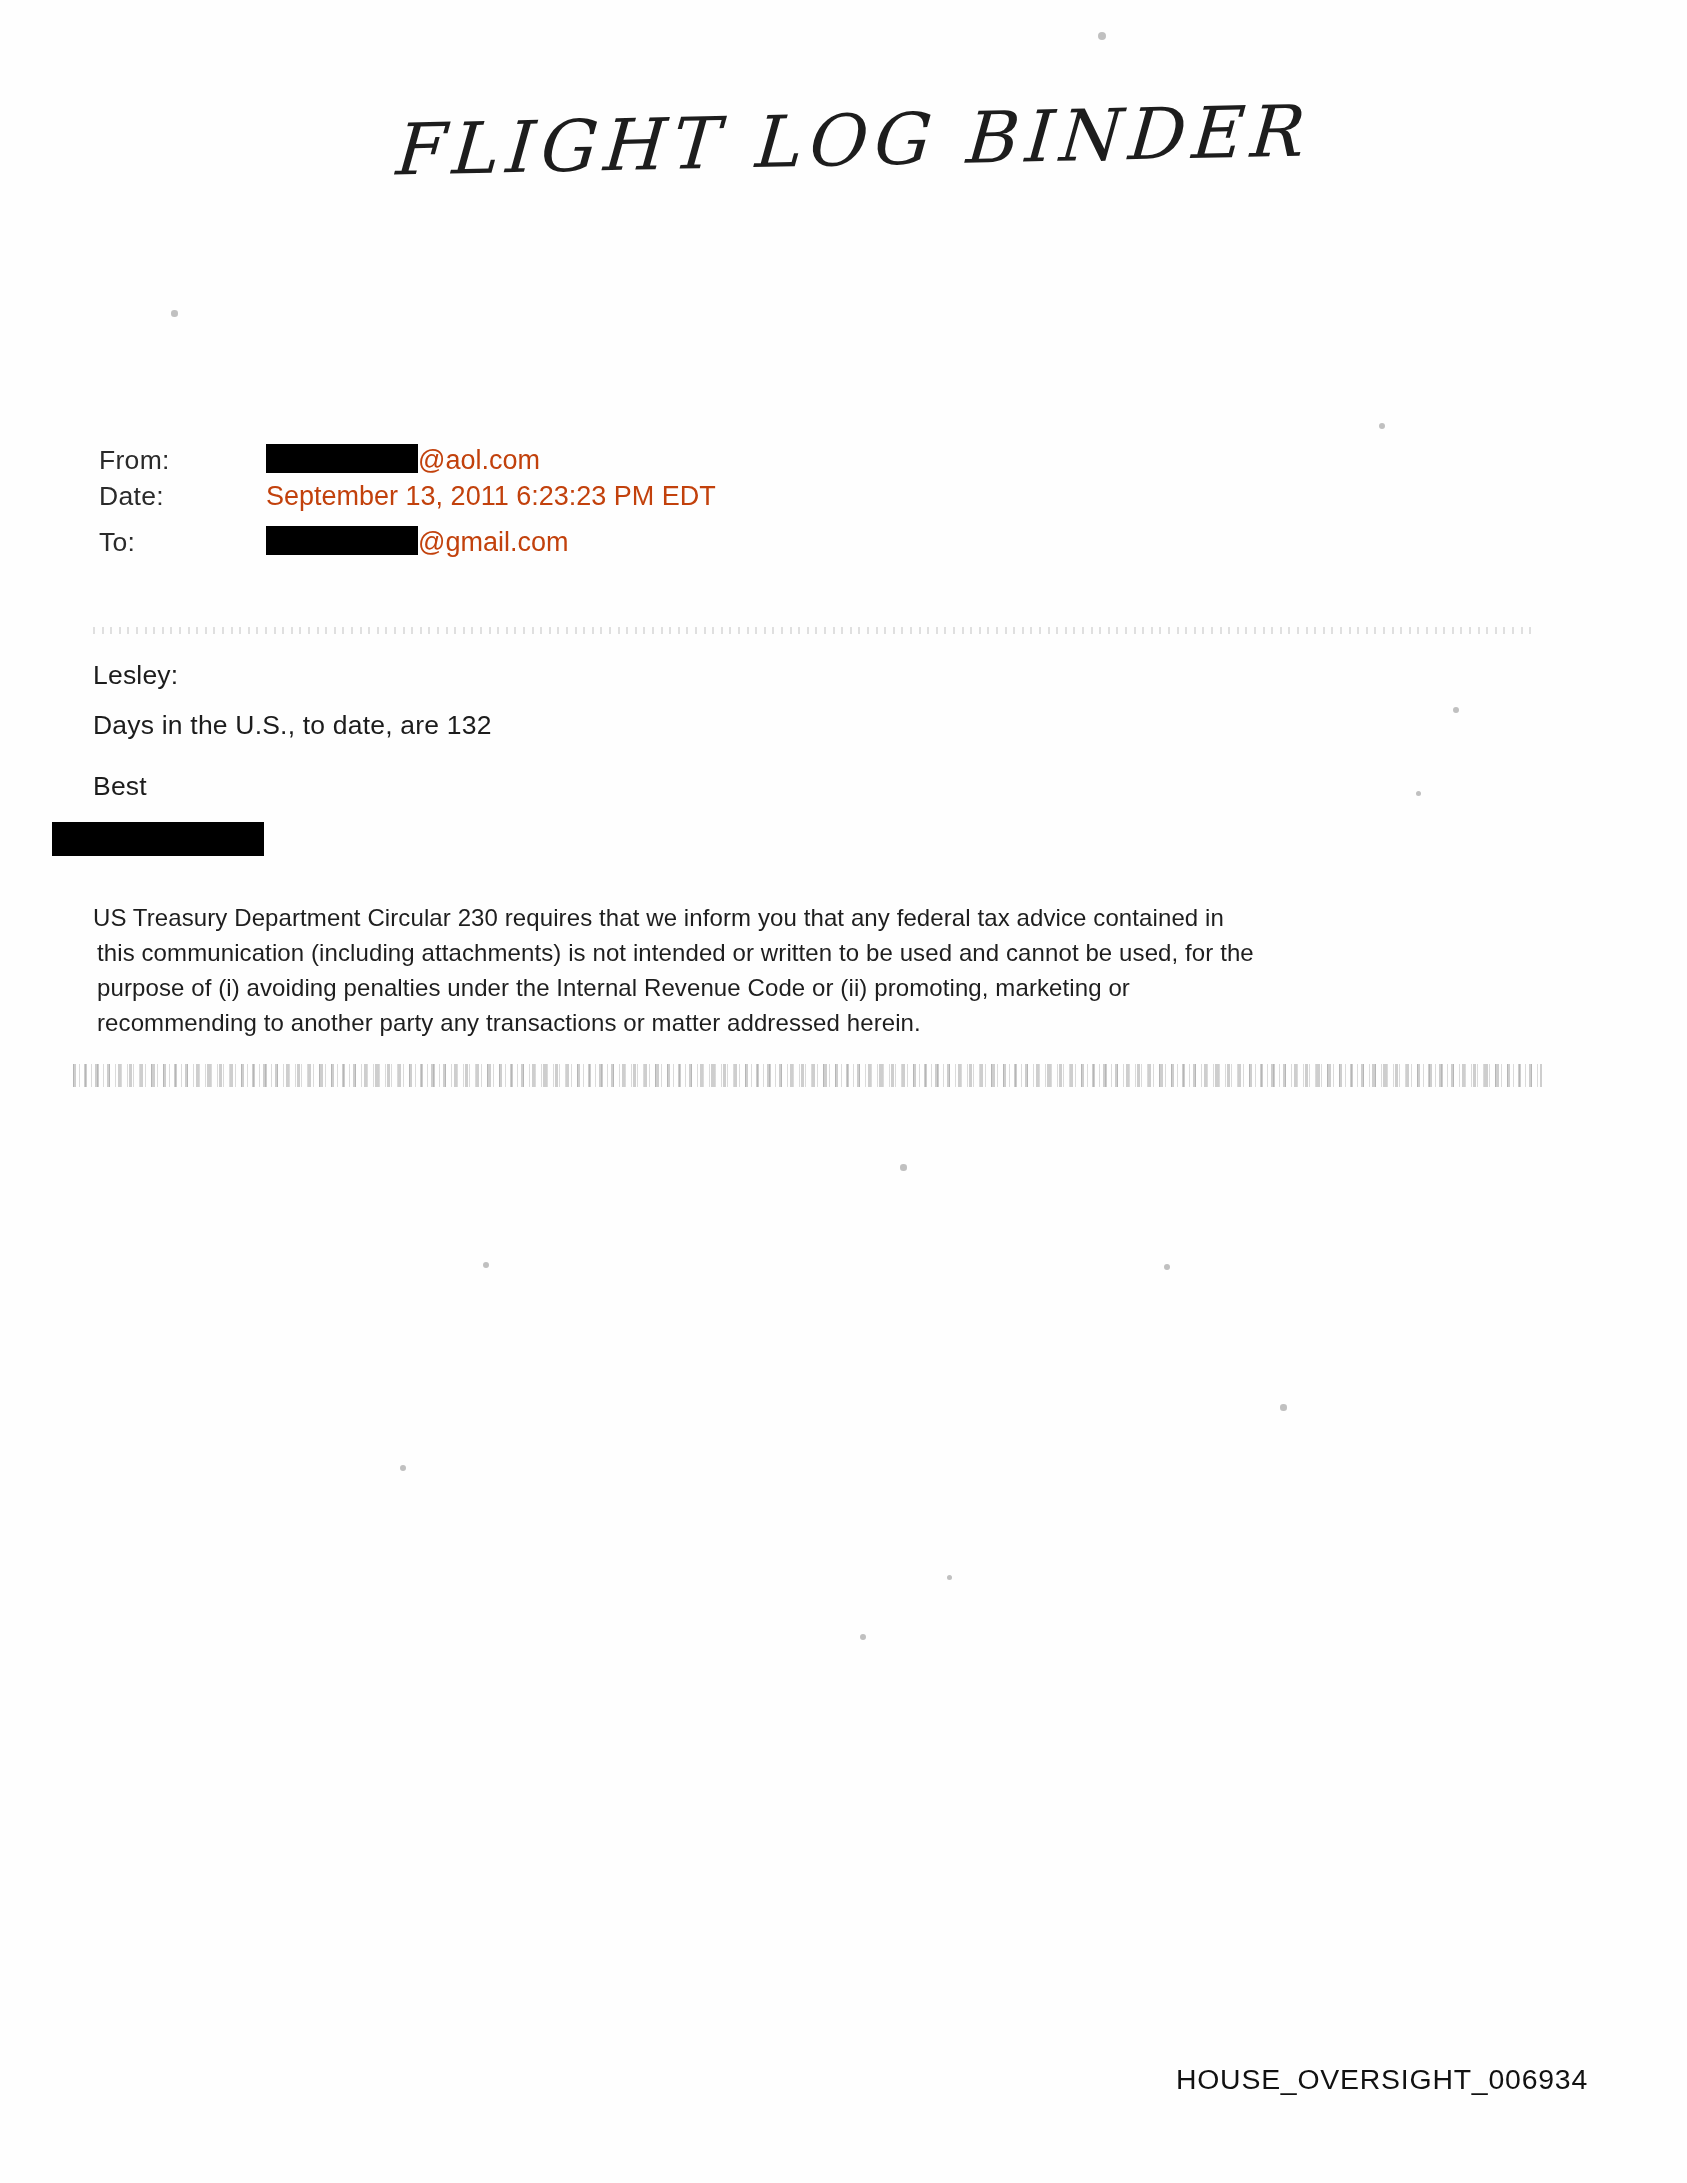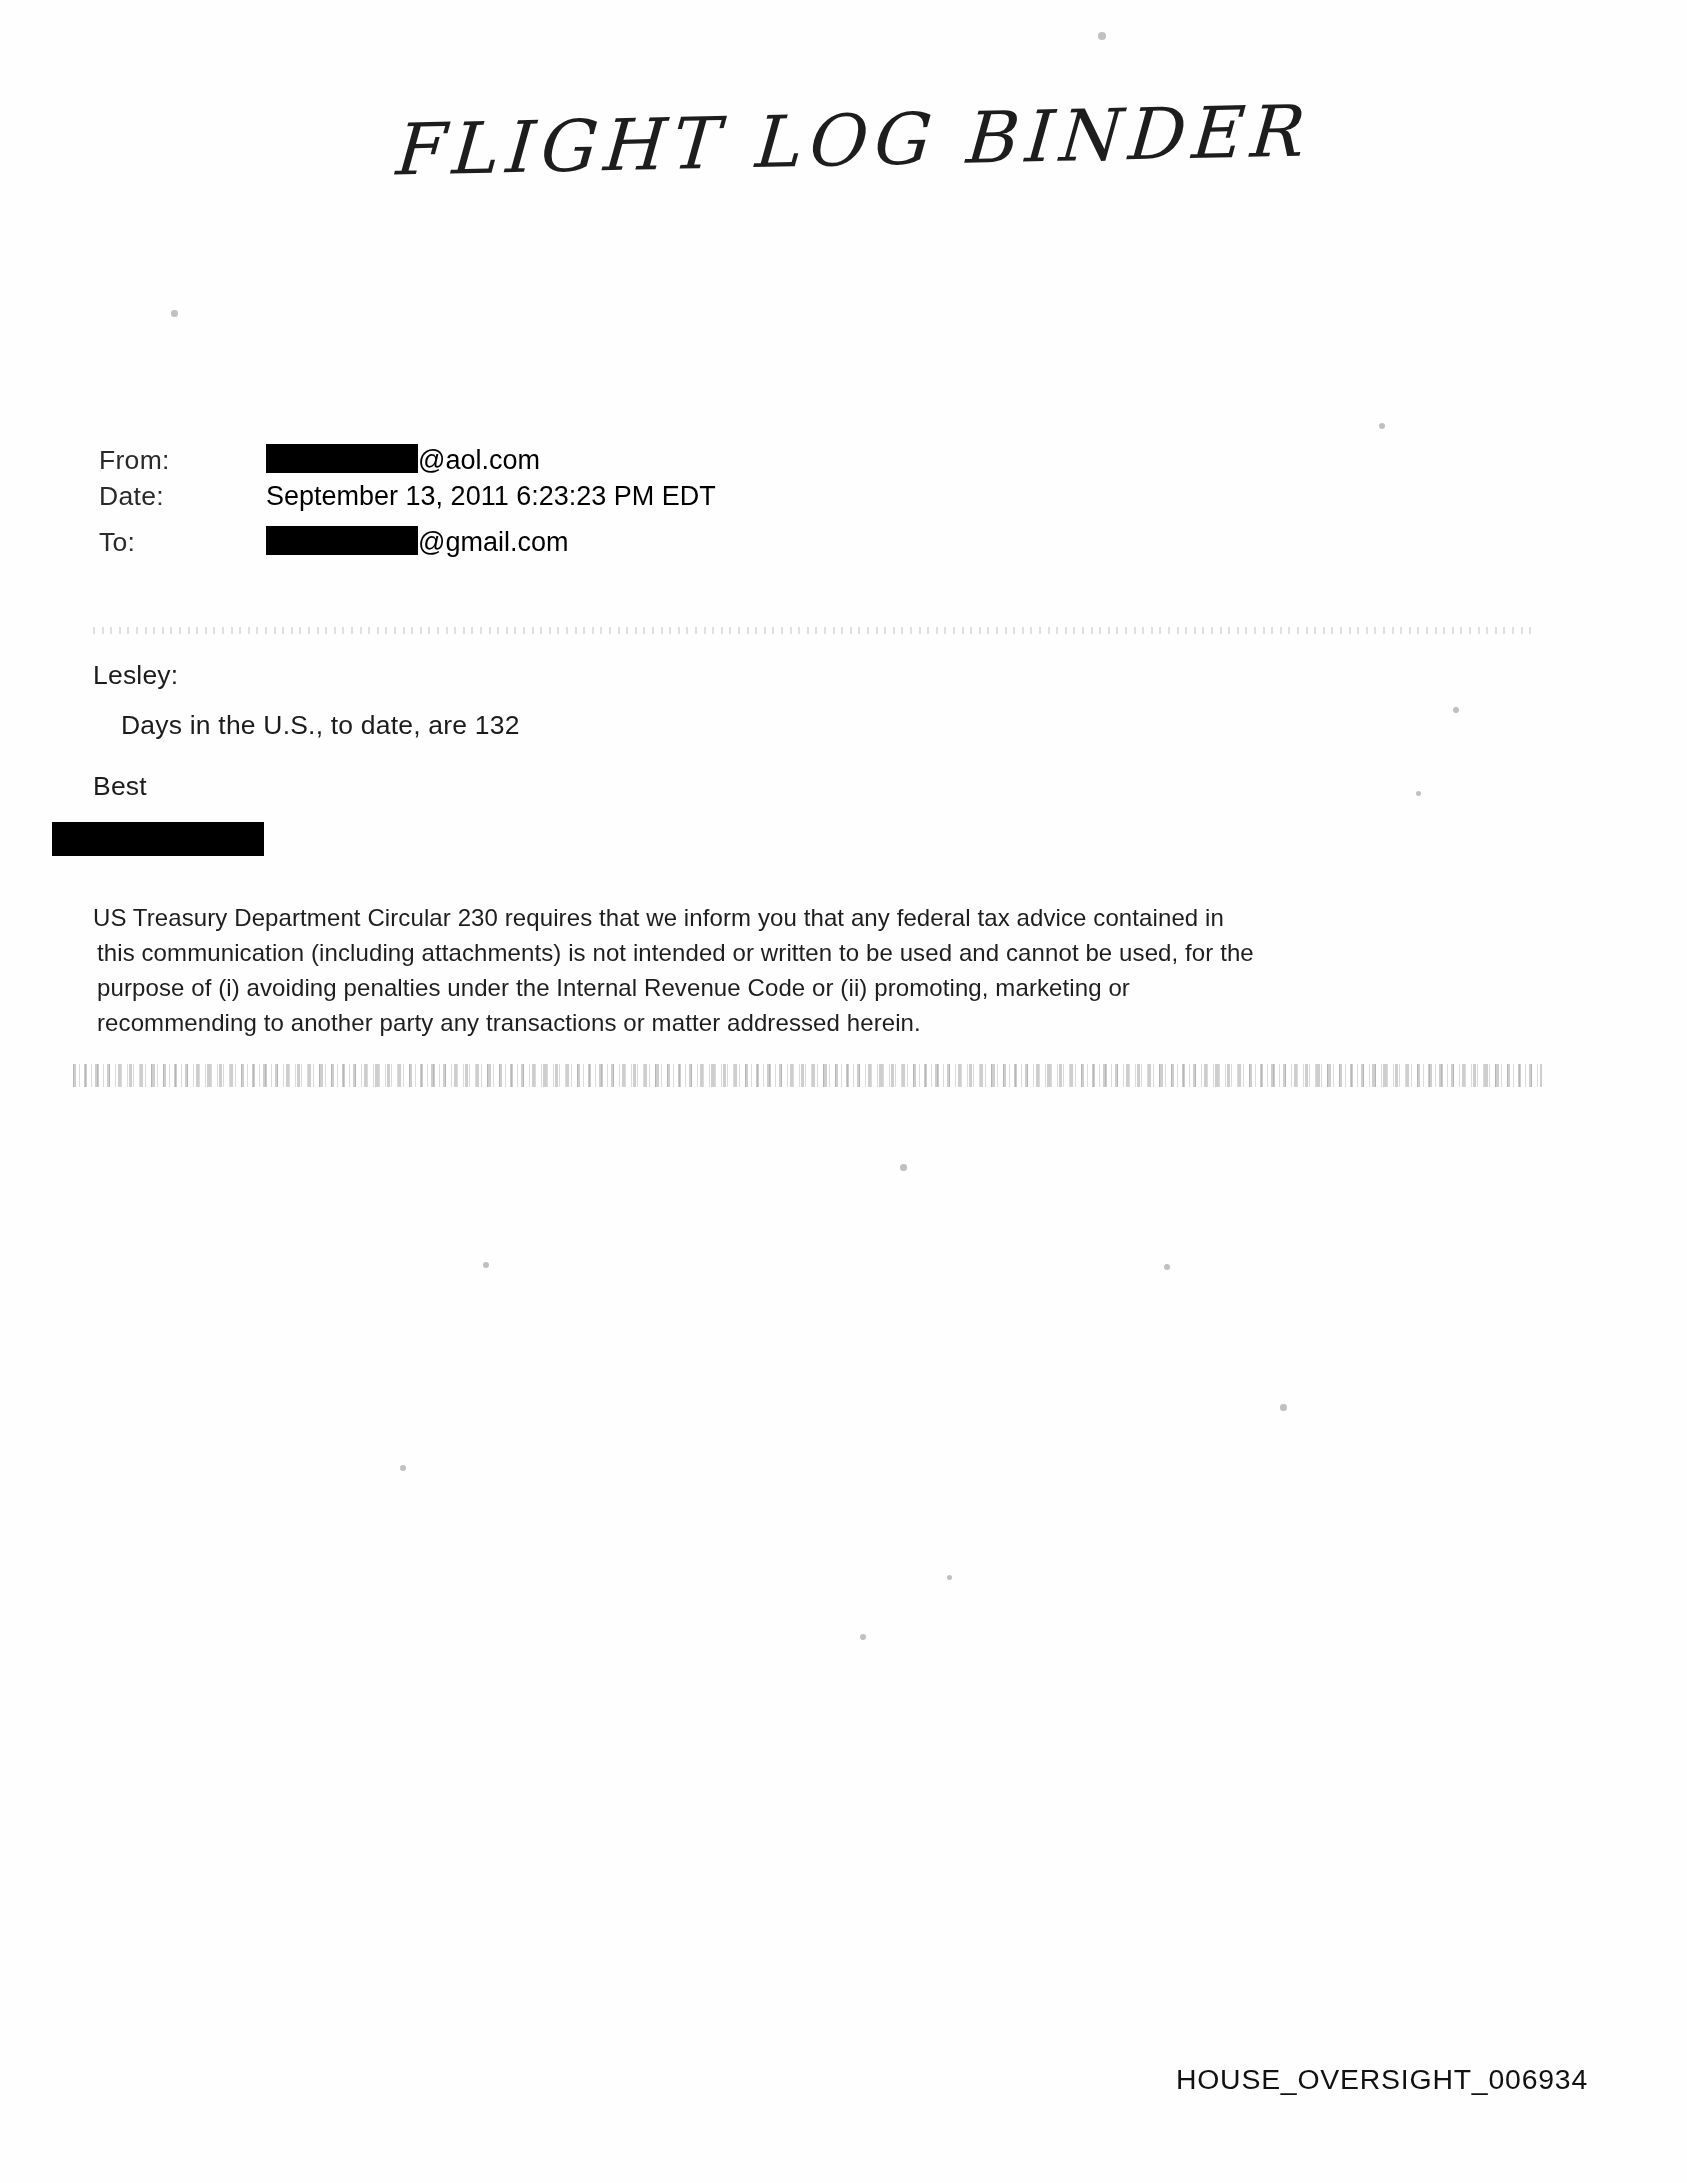--- a/index.html
+++ b/index.html
@@ -50,21 +50,21 @@
     width: 155px;
     text-align: left;
     font-size: 26.5px;
     color: #2a2a2a;
     letter-spacing: 0.3px;
     padding-right: 12px;
     white-space: nowrap;
   }
   .hdr-value {
     font-size: 27px;
-    color: #000000;
+    color: #c2410c;
     white-space: nowrap;
     display: flex;
     align-items: baseline;
   }
   .redaction {
     display: inline-block;
     background: #000000;
     height: 29px;
     vertical-align: middle;
     position: relative;
@@ -90,21 +90,21 @@
   
   .body-text {
     position: absolute;
     left: 93px;
     font-size: 26.5px;
     color: #1c1c1c;
     letter-spacing: 0.2px;
     white-space: nowrap;
   }
   .greeting { top: 652px; margin-top: 8px; }
-  .line-days { top: 710px; margin-left: 28px; }
+  .line-days { top: 710px; }
   .line-best { top: 771px; }
 
   .signature-redaction {
     position: absolute;
     left: 52px;
     top: 822px;
     width: 212px;
     height: 34px;
     background: #000000;
   }

